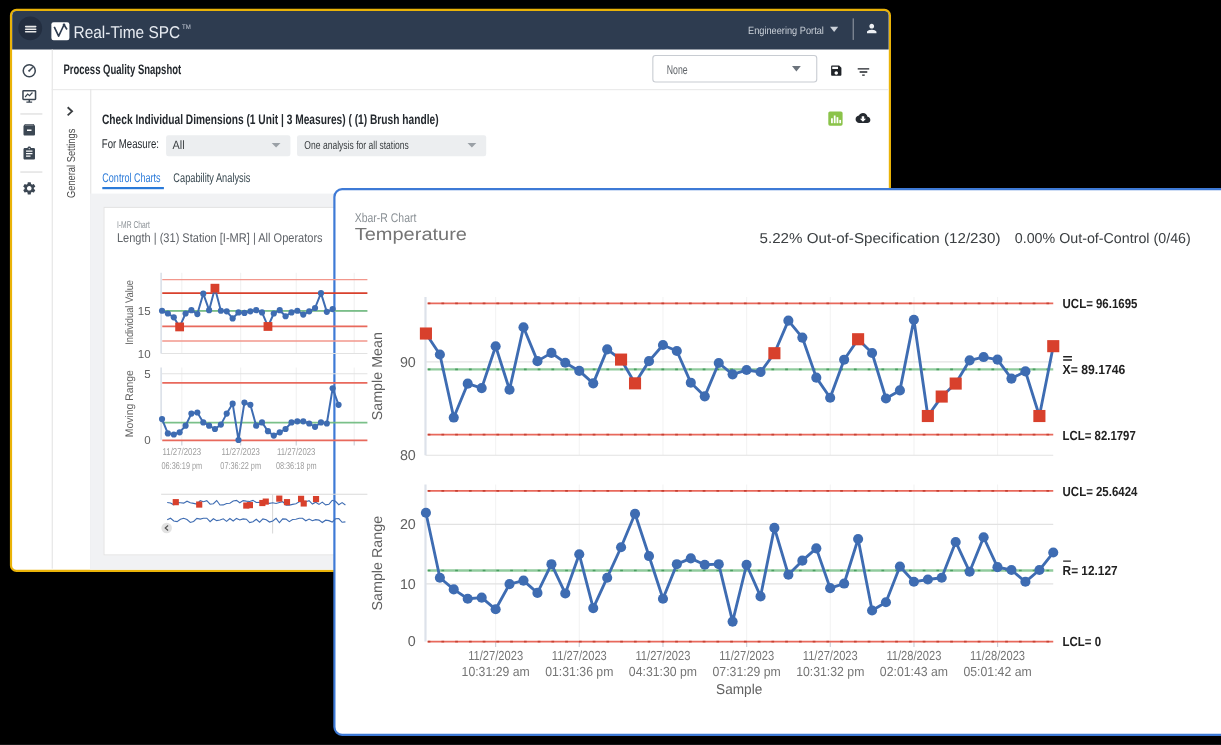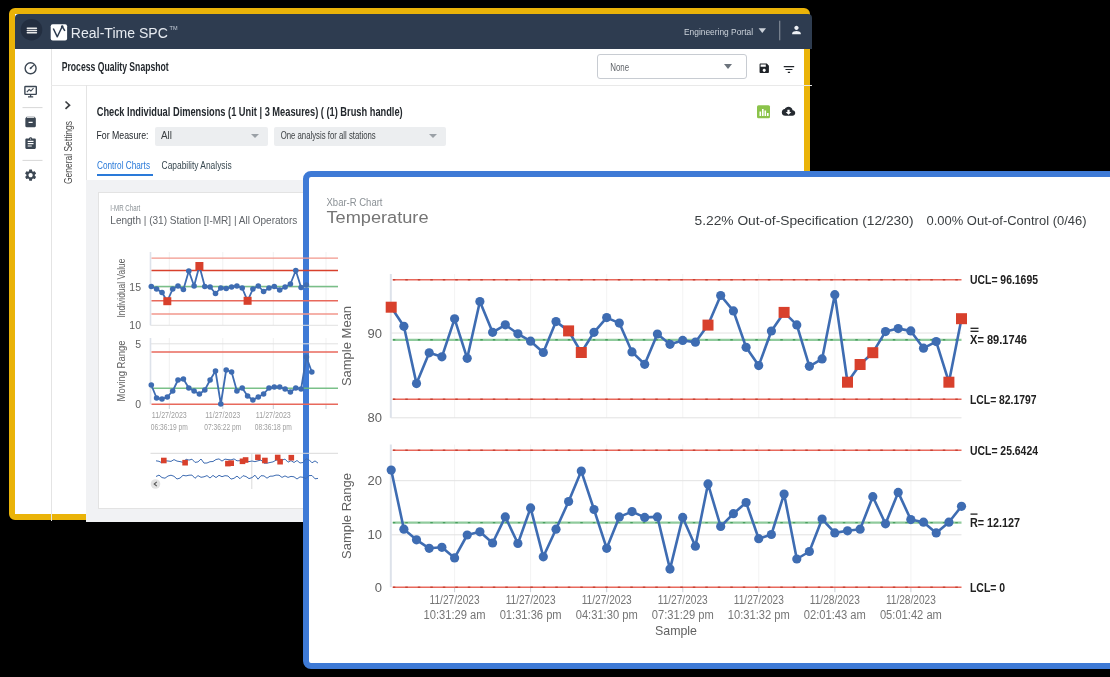--- a/index.html
+++ b/index.html
@@ -1,17 +1,17 @@
 <!DOCTYPE html>
 <html><head><meta charset="utf-8">
 <style>
 * { margin:0; padding:0; box-sizing:border-box; }
 html,body { width:1110px; height:677px; background:#000; font-family:"Liberation Sans", sans-serif; overflow:hidden; position:relative; }
 svg text { font-family:"Liberation Sans", sans-serif; }
-.win { position:absolute; background:#fff; border:6px solid #eab308; }
+.win { position:absolute; background:#fff; border:2px solid #eab308; }
 #main { left:9px; top:8px; width:801px; height:512px; border-radius:6px; }
 #mainInner { position:absolute; left:0; top:0; width:797px; height:508px; overflow:hidden; border-radius:4px; }
 #hdr { position:absolute; left:0; top:0; width:797px; height:35px; background:#2e3c50; }
 #sbline { position:absolute; left:36px; top:35px; width:1px; height:472px; background:#e4e4e4; }
 #tbline { position:absolute; left:36px; top:70.5px; width:761px; height:1px; background:#e9e9e9; }
 #spline { position:absolute; left:71px; top:71px; width:1px; height:436px; background:#e4e4e4; }
 #noneSel { position:absolute; left:582px; top:40px; width:150px; height:25px; border:1px solid #c8ccd2; border-radius:3px; background:#fff; }
 #noneSel .car { position:absolute; right:14px; top:9px; width:0; height:0; border-left:4.5px solid transparent; border-right:4.5px solid transparent; border-top:5px solid #6c737c; }
 .gsel { position:absolute; background:#eceef0; border-radius:2px; height:19.5px; top:112.5px; }
 .gsel .car { position:absolute; right:9px; top:7.5px; width:0; height:0; border-left:4px solid transparent; border-right:4px solid transparent; border-top:4.5px solid #9aa0a6; }

